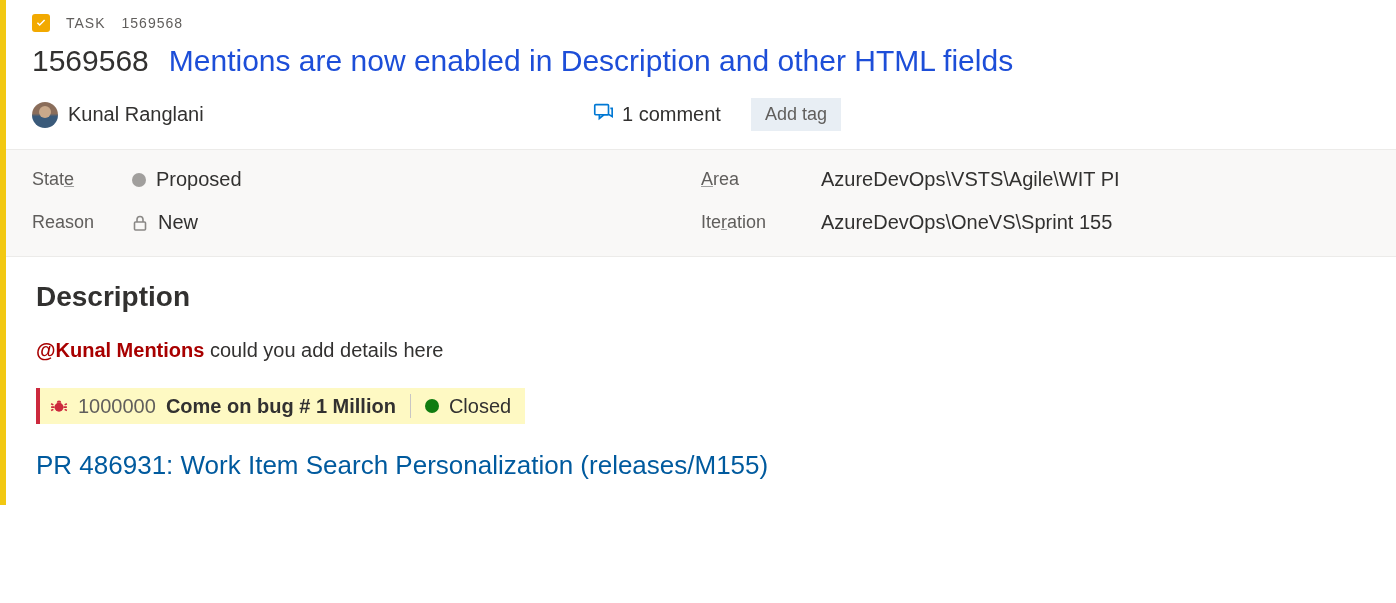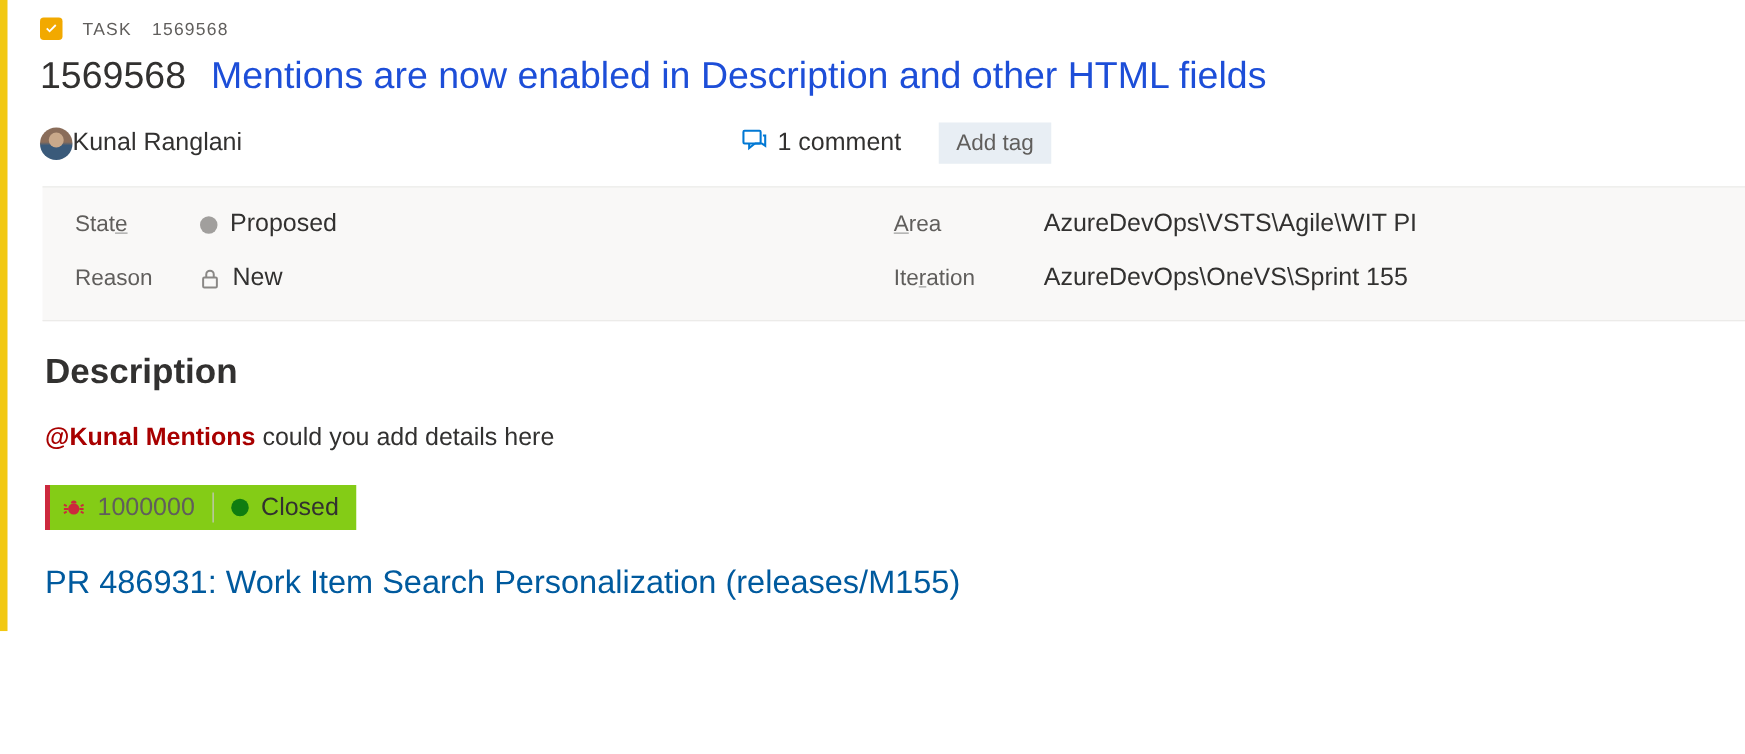--- a/index.html
+++ b/index.html
@@ -51,21 +51,21 @@
     font-weight: 400;
     color: #1d4ed8;
   }
   .meta-row {
     display: flex;
     align-items: center;
   }
   .assignee {
     display: flex;
     align-items: center;
-    gap: 0;
+    gap: 10px;
     width: 560px;
   }
   .avatar {
     width: 26px; height: 26px; border-radius: 50%;
     background: linear-gradient(180deg,#8a6d5a 45%,#3a5a7a 55%);
     position: relative;
     overflow: hidden;
   }
   .avatar::before{
     content:"";
@@ -86,21 +86,20 @@
     padding: 6px 14px;
     border: none;
     cursor: pointer;
   }
   .fields {
     background: #f9f8f7;
     border-top: 1px solid #ecebe9;
     border-bottom: 1px solid #ecebe9;
     padding: 18px 26px 22px 26px;
     display: flex;
-    margin-left: 28px;
   }
   .fields-col { flex: 1; }
   .field-row {
     display: flex;
     align-items: center;
     margin-bottom: 20px;
   }
   .field-row:last-child { margin-bottom: 0; }
   .field-label {
     width: 100px;
@@ -136,21 +135,21 @@
     margin-bottom: 26px;
   }
   .mention {
     color: #a80000;
     font-weight: 600;
   }
   .linked-item {
     display: inline-flex;
     align-items: center;
     border-left: 4px solid #cc293d;
-    background: #84cc16;
+    background: #fef9c3;
     padding: 6px 14px 6px 10px;
     gap: 10px;
     font-size: 20px;
     margin-bottom: 26px;
   }
   .bug-icon { color:#cc293d; display:inline-flex; }
   .bug-icon svg { width:18px; height:18px; }
   .linked-id { color:#605e5c; }
   .linked-title { font-weight:600; color:#323130; }
   .vsep { width:1px; height:24px; background:#c8c6c4; margin:0 4px; }
@@ -247,20 +246,21 @@
 
     <div class="linked-item">
       <span class="bug-icon">
         <svg viewBox="0 0 16 16" fill="currentColor">
           <circle cx="8" cy="9" r="4"></circle>
           <path d="M8 3a2 2 0 0 1 2 2H6a2 2 0 0 1 2-2z"></path>
           <path stroke="currentColor" stroke-width="1.4" d="M3 7l-2-1M3 11l-2 1M13 7l2-1M13 11l2 1M4 9H1M12 9h3"></path>
         </svg>
       </span>
       <span class="linked-id">1000000</span>
+      <span class="linked-title">Come on bug # 1 Million</span>
       <span class="vsep"></span>
       <span class="status-dot-closed"></span>
       <span>Closed</span>
     </div>
 
     <div class="pr-link">PR 486931: Work Item Search Personalization (releases/M155)</div>
   </div>
 
 </div>
 

